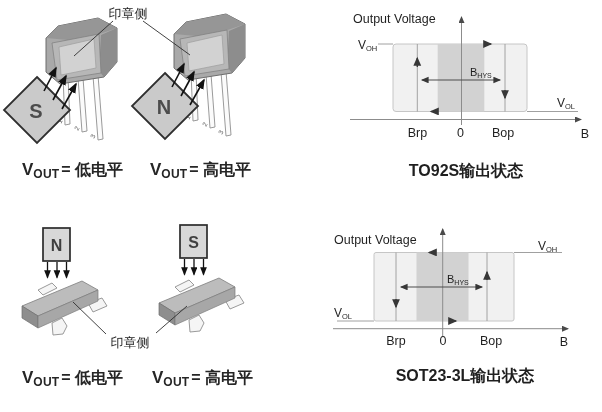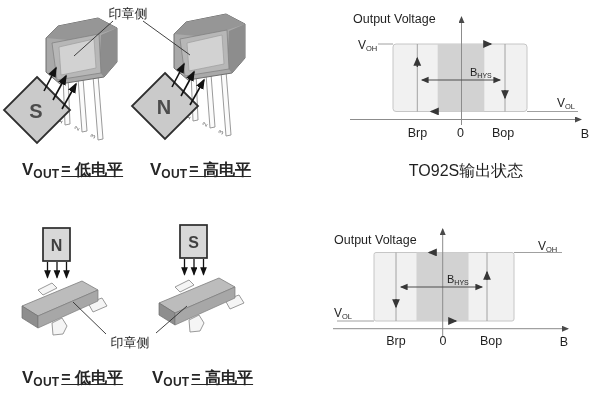--- a/index.html
+++ b/index.html
@@ -36,22 +36,22 @@
   .lvl      { stroke:#a0a0a0; stroke-width:1; }
   .dirarrow { stroke:#373737; stroke-width:1.3; }
   .hysline  { stroke:#4d4d4d; stroke-width:1.1; }
   .chart-title { font-size:12.5px; fill:#1f1f1f; }
   .tick     { font-size:12.5px; fill:#1f1f1f; text-anchor:middle; }
   .sym      { font-size:12px; fill:#1f1f1f; }
   .sub      { font-size:7.5px; fill:#1f1f1f; }
   
   .cap { position:absolute; color:#262626; font-weight:700; font-size:17px; white-space:nowrap; }
   .cap .cap-sub  { font-size:12px; font-weight:700; vertical-align:-3px; letter-spacing:.2px; }
-  .cap .cap-rest { font-size:16px; font-weight:600; margin-left:2px;text-decoration:underline; }
-  .chart-cap { position:absolute; font-size:16px; color:#1f1f1f; font-weight:400; text-align:center; white-space:nowrap; }
+  .cap .cap-rest { font-size:16px; font-weight:600; margin-left:2px; }
+  .chart-cap { position:absolute; font-size:16px; color:#1f1f1f; font-weight:700; text-align:center; white-space:nowrap; }
 </style>
 </head>
 <body>
 
 <div class="stage">
 
   <svg class="panel" style="left:0;top:0" width="301" height="206" viewBox="0 0 301 206">
     <defs>
       <marker id="mk-black-a" orient="auto" markerWidth="7" markerHeight="6" refX="5.5" refY="2.6">
         <path d="M0,0 L6.5,2.6 L0,5.2 z" fill="#111"></path>
@@ -224,14 +224,15 @@
     <span>V</span><span class="cap-sub">OUT</span><span class="cap-rest">= 高电平</span>
   </div>
   <div class="cap" style="left:22px;top:368px">
     <span>V</span><span class="cap-sub">OUT</span><span class="cap-rest">= 低电平</span>
   </div>
   <div class="cap" style="left:152px;top:368px">
     <span>V</span><span class="cap-sub">OUT</span><span class="cap-rest">= 高电平</span>
   </div>
 
   <div class="chart-cap" style="left:395px;top:161px;width:142px">TO92S输出状态</div>
+  <div class="chart-cap" style="left:385px;top:366px;width:160px">SOT23-3L输出状态</div>
 
 </div>
 
 </body></html>

